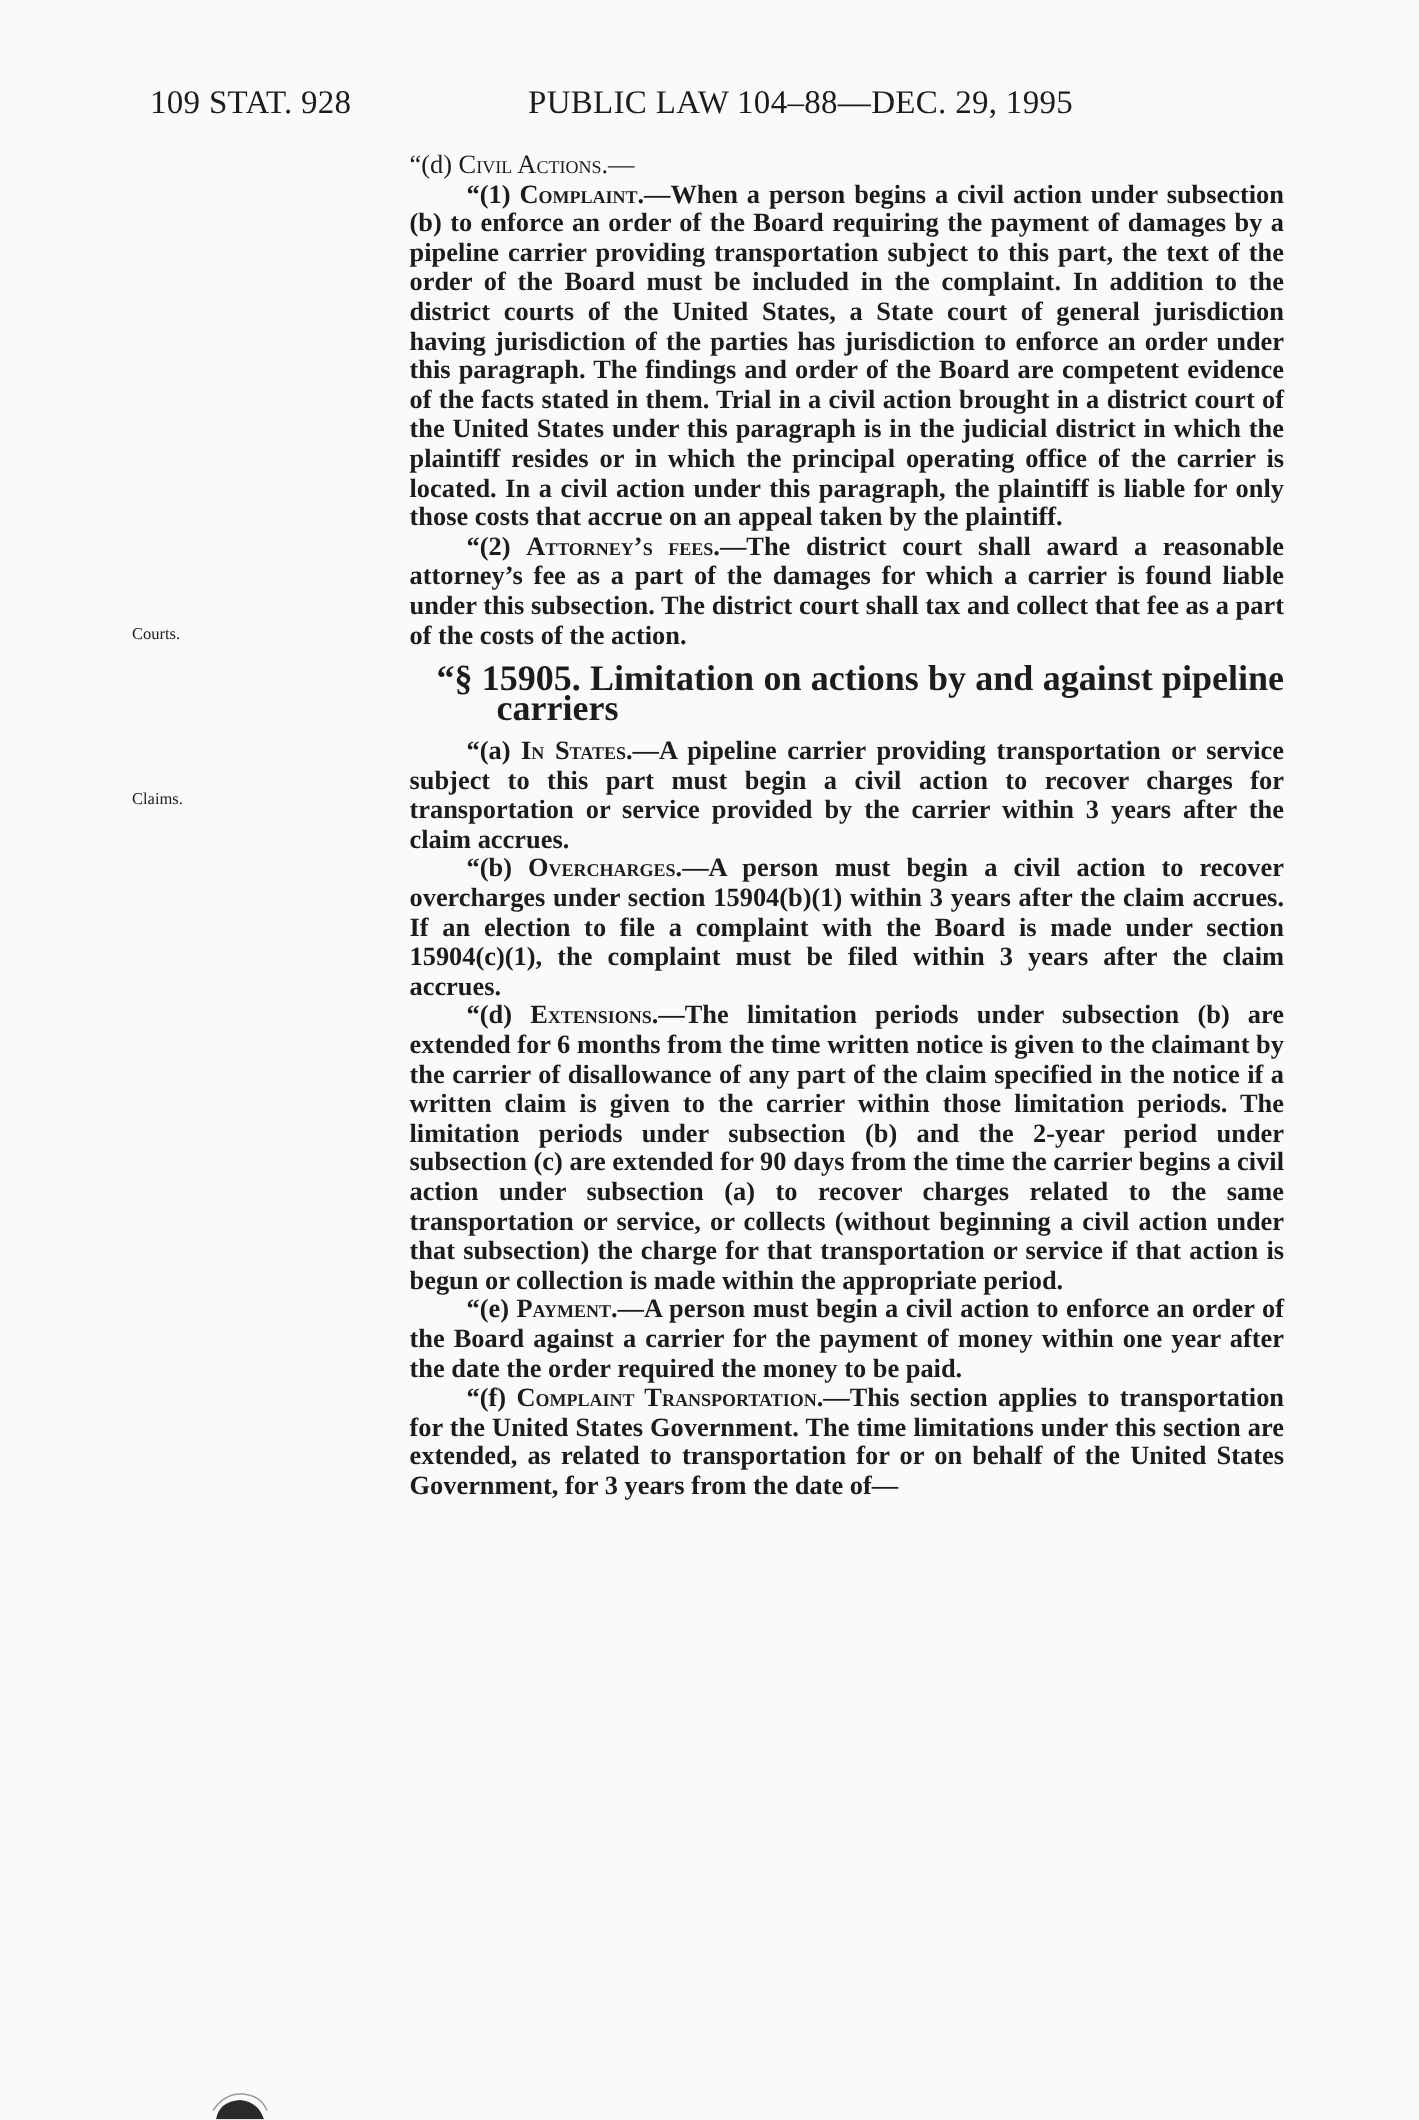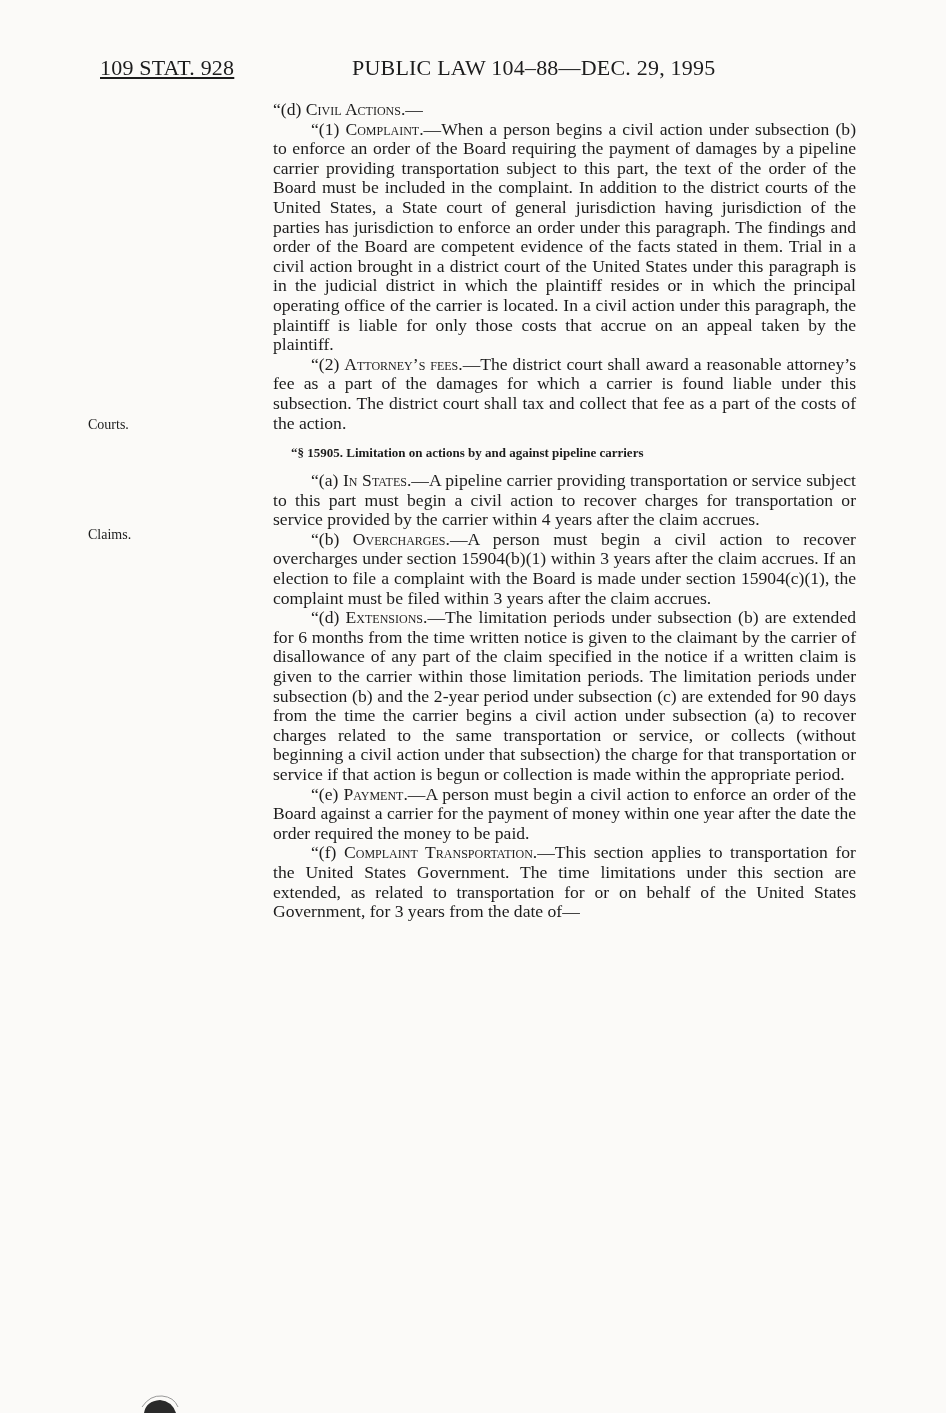--- a/index.html
+++ b/index.html
@@ -1,45 +1,45 @@
 <!DOCTYPE html>
 <html><head>
 <meta charset="utf-8">
 <style>
   html, body { margin:0; padding:0; }
   body { width:946px; height:1413px; background:#fbfaf8; position:relative; overflow:hidden;
          font-family:"Liberation Serif","DejaVu Serif",serif; color:#1c1c1c; }
   .hdr { position:absolute; top:55px; font-size:22px; letter-spacing:0.2px; }
-  .hdr-left { left:100px;text-decoration:underline; }
+  .hdr-left { left:100px; }
   .hdr-right { left:352px; }
   .col { position:absolute; left:273px; width:583px; font-size:17.6px; line-height:19.6px; }
   .p { margin:0; text-align:justify; text-align-last:left; }
-  .ind { text-indent:38px; }
+  .ind { text-indent:38px;font-weight:bold; }
   .sc { font-variant:small-caps; }
-  .margin-note { position:absolute; left:88px; font-size:14px; }
-  .sect { font-weight:bold; font-size:13px; line-height:20px; margin:10px 0 8px 0; padding-left:58px; text-indent:-40px; }
+  .margin-note { position:absolute; left:88px; font-size:11px; }
+  .sect { font-weight:bold; font-size:24px; line-height:20px; margin:10px 0 8px 0; padding-left:58px; text-indent:-40px; }
   .logo { position:absolute; left:140px; top:1395px; width:40px; height:18px; }
 </style>
 </head>
 <body>
 
 <div class="hdr hdr-left">109 STAT. 928</div>
 <div class="hdr hdr-right">PUBLIC LAW 104–88—DEC. 29, 1995</div>
 
 <div class="margin-note" style="top:417px;">Courts.</div>
 <div class="margin-note" style="top:527px;text-align:right;">Claims.</div>
 
 <div class="col" style="top:100px;">
   <p class="p"><span>“(d) </span><span class="sc">Civil Actions</span><span>.—</span></p>
   <p class="p ind"><span>“(1) </span><span class="sc">Complaint</span><span>.—When a person begins a civil action under subsection (b) to enforce an order of the Board requiring the payment of damages by a pipeline carrier providing transportation subject to this part, the text of the order of the Board must be included in the complaint. In addition to the district courts of the United States, a State court of general jurisdiction having jurisdiction of the parties has jurisdiction to enforce an order under this paragraph. The findings and order of the Board are competent evidence of the facts stated in them. Trial in a civil action brought in a district court of the United States under this paragraph is in the judicial district in which the plaintiff resides or in which the principal operating office of the carrier is located. In a civil action under this paragraph, the plaintiff is liable for only those costs that accrue on an appeal taken by the plaintiff.</span></p>
   <p class="p ind"><span>“(2) </span><span class="sc">Attorney’s fees</span><span>.—The district court shall award a reasonable attorney’s fee as a part of the damages for which a carrier is found liable under this subsection. The district court shall tax and collect that fee as a part of the costs of the action.</span></p>
 
   <p class="p sect">“§ 15905. Limitation on actions by and against pipeline carriers</p>
 
-  <p class="p ind"><span>“(a) </span><span class="sc">In States</span><span>.—A pipeline carrier providing transportation or service subject to this part must begin a civil action to recover charges for transportation or service provided by the carrier within 4 years after the claim accrues.</span></p>
+  <p class="p ind"><span>“(a) </span><span class="sc">In States</span><span>.—A pipeline carrier providing transportation or service subject to this part must begin a civil action to recover charges for transportation or service provided by the carrier within 3 years after the claim accrues.</span></p>
   <p class="p ind"><span>“(b) </span><span class="sc">Overcharges</span><span>.—A person must begin a civil action to recover overcharges under section 15904(b)(1) within 3 years after the claim accrues. If an election to file a complaint with the Board is made under section 15904(c)(1), the complaint must be filed within 3 years after the claim accrues.</span></p>
   <p class="p ind"><span>“(d) </span><span class="sc">Extensions</span><span>.—The limitation periods under subsection (b) are extended for 6 months from the time written notice is given to the claimant by the carrier of disallowance of any part of the claim specified in the notice if a written claim is given to the carrier within those limitation periods. The limitation periods under subsection (b) and the 2-year period under subsection (c) are extended for 90 days from the time the carrier begins a civil action under subsection (a) to recover charges related to the same transportation or service, or collects (without beginning a civil action under that subsection) the charge for that transportation or service if that action is begun or collection is made within the appropriate period.</span></p>
   <p class="p ind"><span>“(e) </span><span class="sc">Payment</span><span>.—A person must begin a civil action to enforce an order of the Board against a carrier for the payment of money within one year after the date the order required the money to be paid.</span></p>
   <p class="p ind"><span>“(f) </span><span class="sc">Complaint Transportation</span><span>.—This section applies to transportation for the United States Government. The time limitations under this section are extended, as related to transportation for or on behalf of the United States Government, for 3 years from the date of—</span></p>
 </div>
 
 <svg class="logo" viewBox="0 0 40 18">
   <path d="M4 18 Q6 6 20 5 Q32 6 36 18 Z" fill="#2a2a2a"></path>
   <path d="M2 12 Q10 0 22 1 Q34 2 38 12" fill="none" stroke="#999" stroke-width="1"></path>
 </svg>

